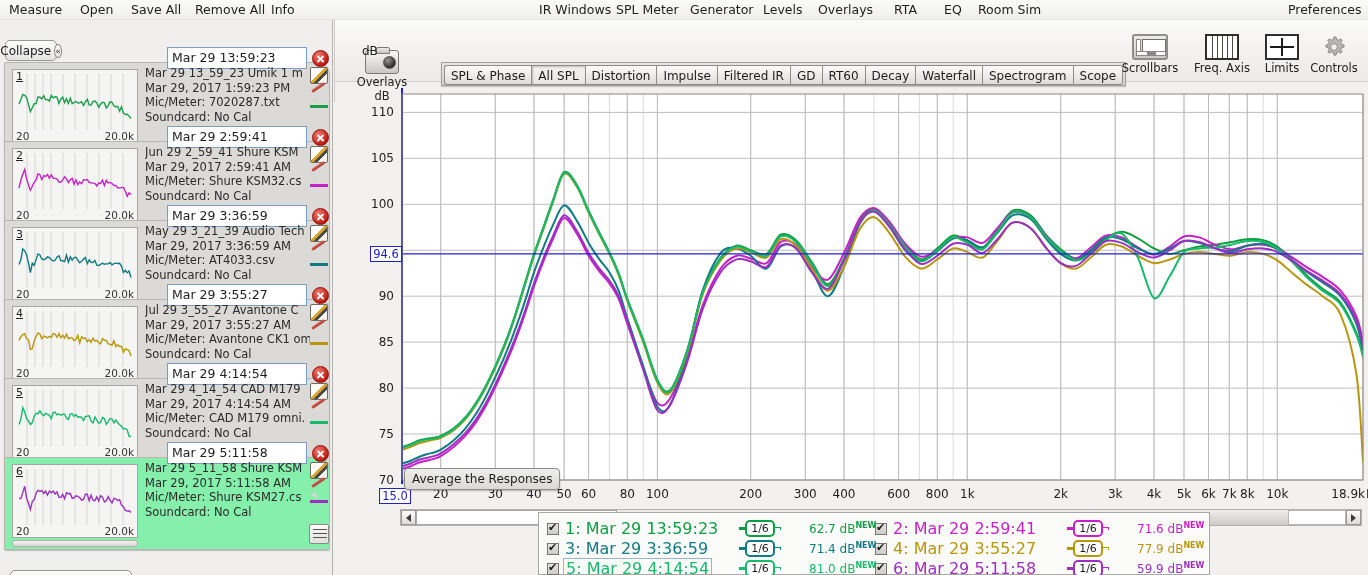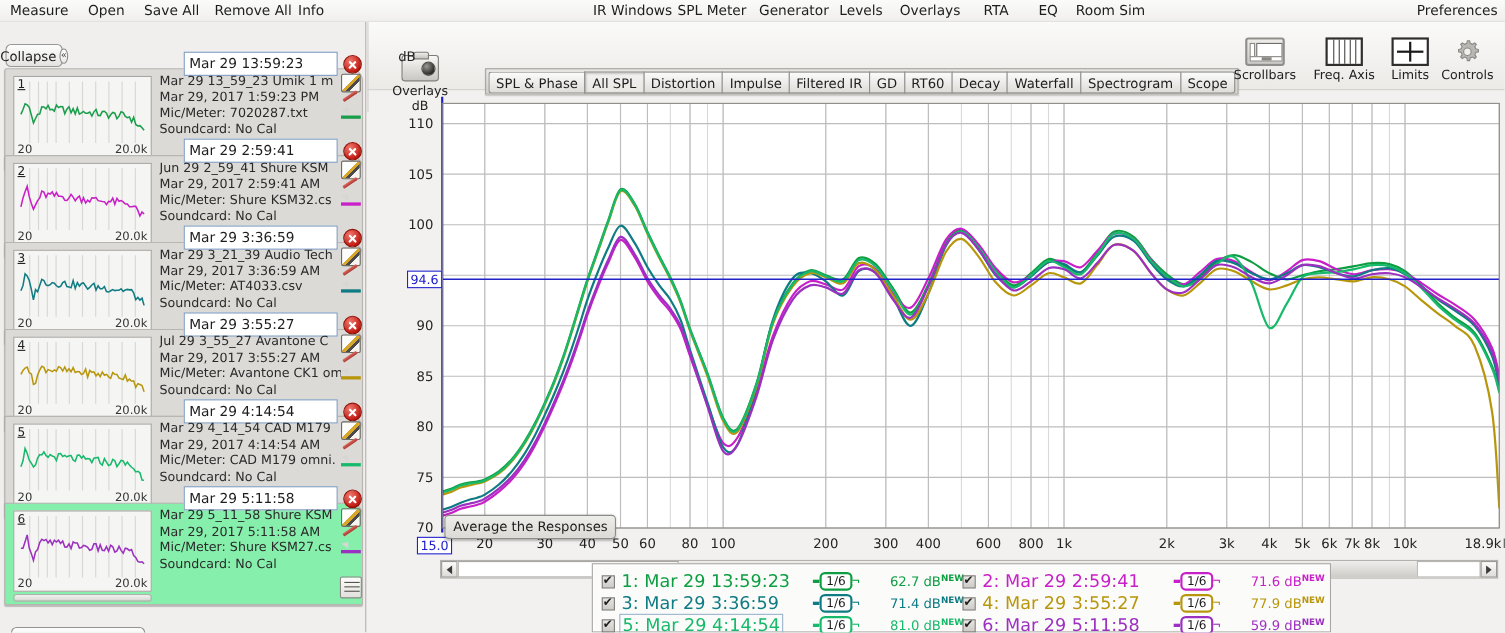--- a/index.html
+++ b/index.html
@@ -442,21 +442,21 @@
                 <line x1="110" y1="4" x2="110" y2="60"></line>
               </g>
               <path d="M6.0,36.4 L7.9,31.5 L9.8,21.0 L11.7,22.8 L13.6,27.0 L15.5,35.1 L17.4,44.7 L19.3,35.3 L21.2,37.3 L23.1,31.6 L25.0,26.0 L26.9,27.0 L28.8,31.0 L30.7,31.7 L32.6,30.8 L34.5,28.9 L36.4,29.5 L38.3,31.8 L40.2,33.0 L42.1,32.3 L44.0,28.9 L45.9,27.8 L47.8,32.5 L49.7,32.8 L51.6,33.6 L53.5,27.1 L55.4,34.2 L57.3,28.9 L59.2,32.2 L61.1,29.7 L62.9,29.2 L64.8,32.0 L66.7,34.8 L68.6,33.2 L70.5,31.1 L72.4,29.5 L74.3,35.7 L76.2,31.8 L78.1,34.4 L80.0,34.5 L81.9,32.5 L83.8,37.1 L85.7,37.5 L87.6,36.3 L89.5,35.2 L91.4,36.2 L93.3,35.9 L95.2,35.9 L97.1,34.5 L99.0,36.9 L100.9,35.6 L102.8,35.1 L104.7,35.5 L106.6,35.3 L108.5,38.1 L110.4,44.4 L112.3,42.4 L114.2,44.8 L116.1,43.1 L118.0,49.6" fill="none" stroke="#0f7b82" stroke-width="1.4"></path>
             </svg>
             <span class="thumb-num">3</span>
             <span class="thumb-x1">20</span>
             <span class="thumb-x2">20.0k</span>
           </div>
           <div class="thumb-scroll"></div>
           <div class="meas-info">
-            <div>Mar 29 3_21_39 Audio Tech</div>
+            <div>May 29 3_21_39 Audio Tech</div>
             <div>Mar 29, 2017 3:36:59 AM</div>
             <div>Mic/Meter: AT4033.csv</div>
             <div>Soundcard: No Cal</div>
           </div>
           <div class="icon-col">
             <div class="ic-edit"></div>
             <div class="ic-pen">
               <span class="body"></span>
               <span class="tip"></span>
             </div>

